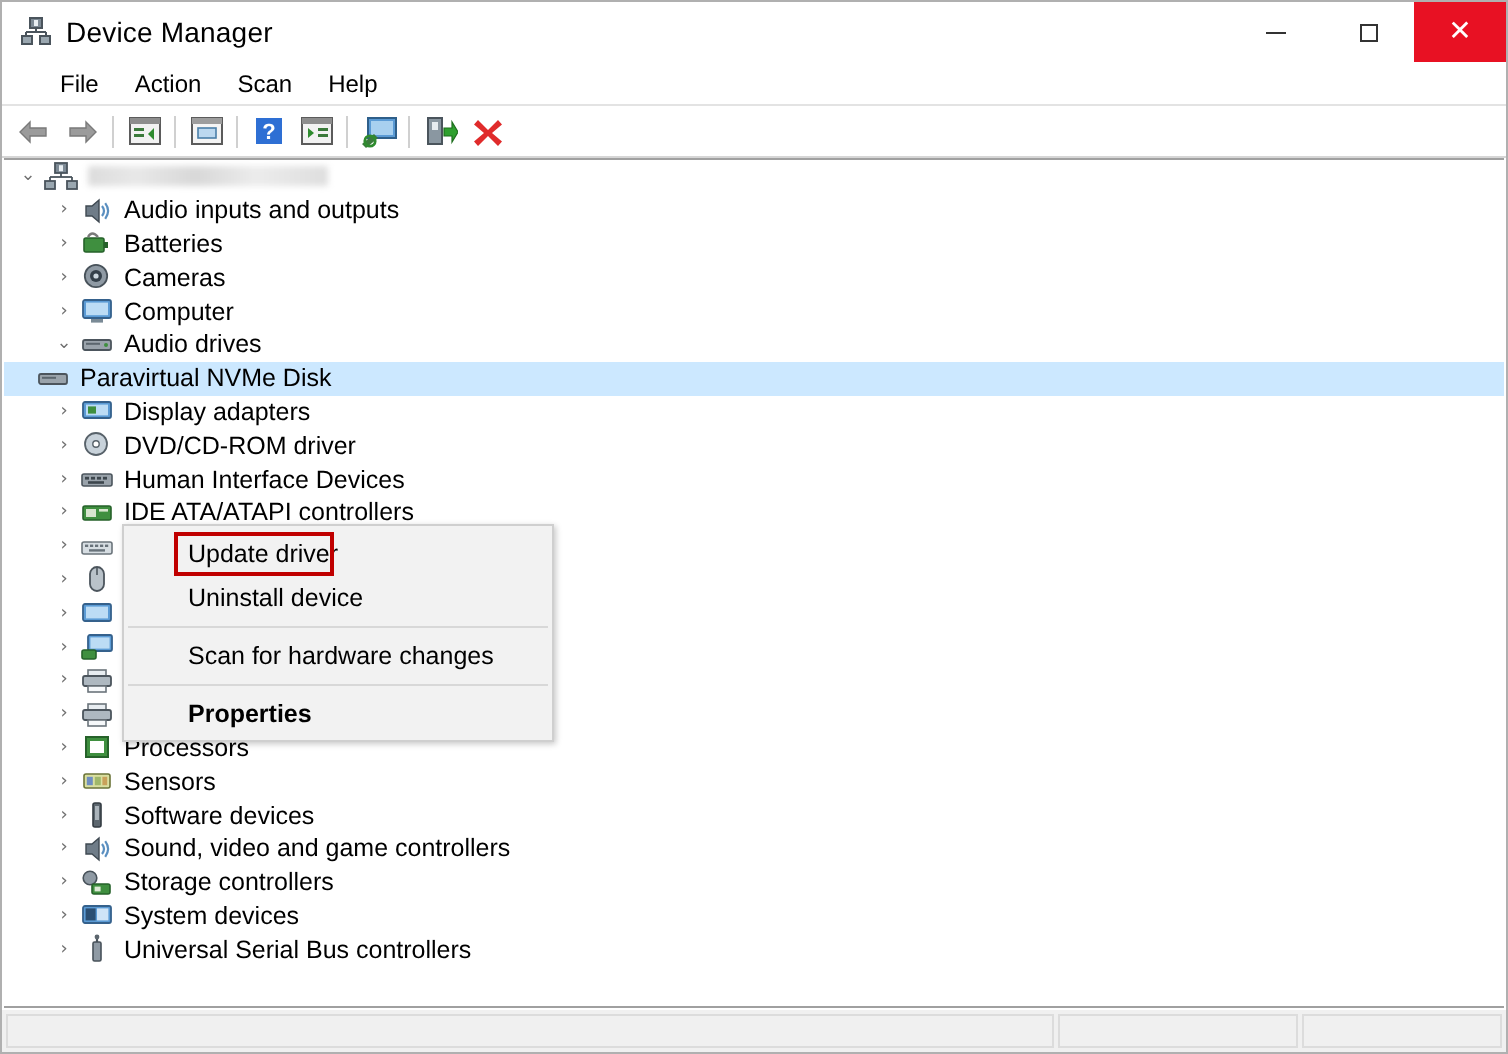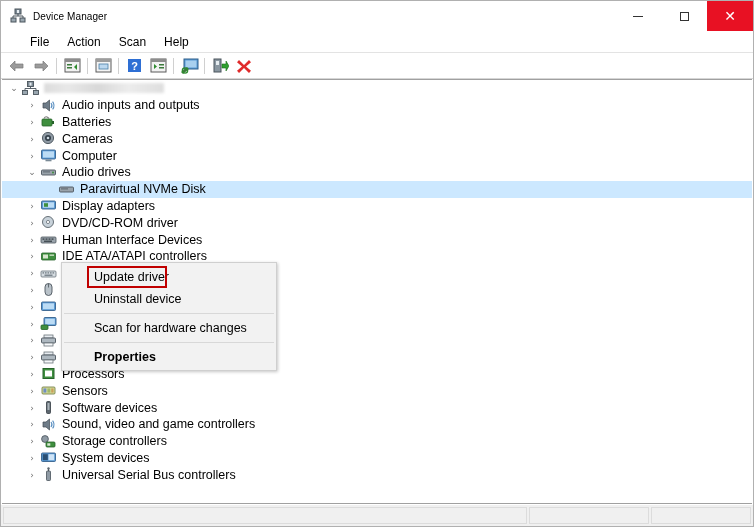--- a/index.html
+++ b/index.html
@@ -24,21 +24,21 @@
     background: #ffffff;
     display: flex; align-items: center;
     position: relative;
   }
   #title-icon {
     width: 16px; height: 16px;
     margin-left: 9px; margin-right: 7px;
     position: relative; flex: 0 0 16px;
   }
   #title-text {
-    font-size: 10px; color: #000000;
+    font-size: 14px; color: #000000;
     letter-spacing: .1px;
   }
   .winbtns { position: absolute; right: 0; top: 0; height: 30px; display: flex; }
   .winbtn {
     width: 46px; height: 30px;
     display: flex; align-items: center; justify-content: center;
     background: #ffffff;
   }
   .winbtn.close { background: #e81123; }
   .bar-min { width: 10px; height: 1px; background: #333; }
@@ -331,21 +331,21 @@
       <div class="ticon">
         <svg width="17" height="15" viewBox="0 0 17 15">
             <rect x="1.5" y="5" width="14" height="5" rx="1" fill="#9aa3ab" stroke="#4c555d" stroke-width=".9"></rect>
             <rect x="3" y="6.4" width="7" height="1" fill="#5c666e"></rect>
             <circle cx="13" cy="7.5" r="1" fill="#3f8f3f"></circle>
           </svg>
       </div>
       <span class="tlabel">Audio drives</span>
     </div>
 
-    <div class="row selected" style="padding-left:40px">
+    <div class="row selected" style="">
       <div class="chev"></div>
       <div class="ticon">
         <svg width="17" height="15" viewBox="0 0 17 15">
             <rect x="1.5" y="5" width="14" height="5" rx="1" fill="#9aa3ab" stroke="#4c555d" stroke-width=".9"></rect>
             <rect x="3" y="6.4" width="7" height="1" fill="#5c666e"></rect>
           </svg>
       </div>
       <span class="tlabel">Paravirtual NVMe Disk</span>
     </div>
 

